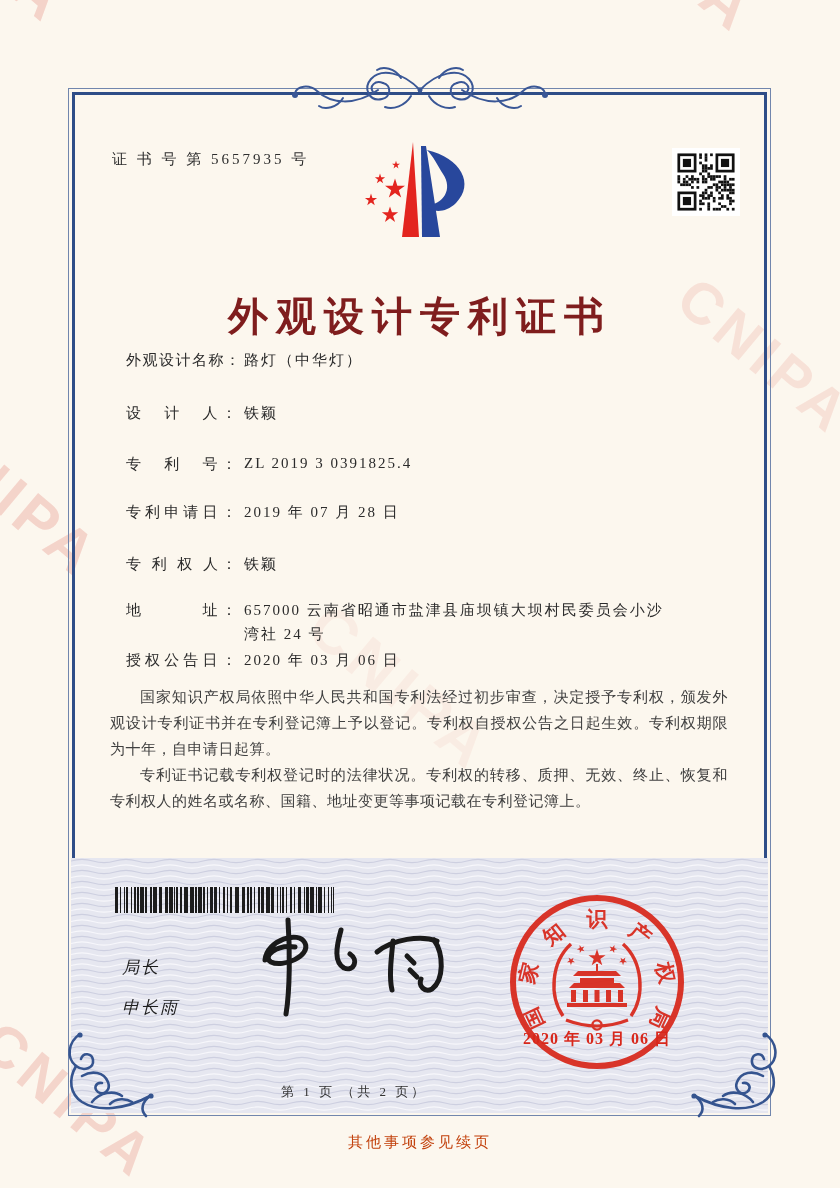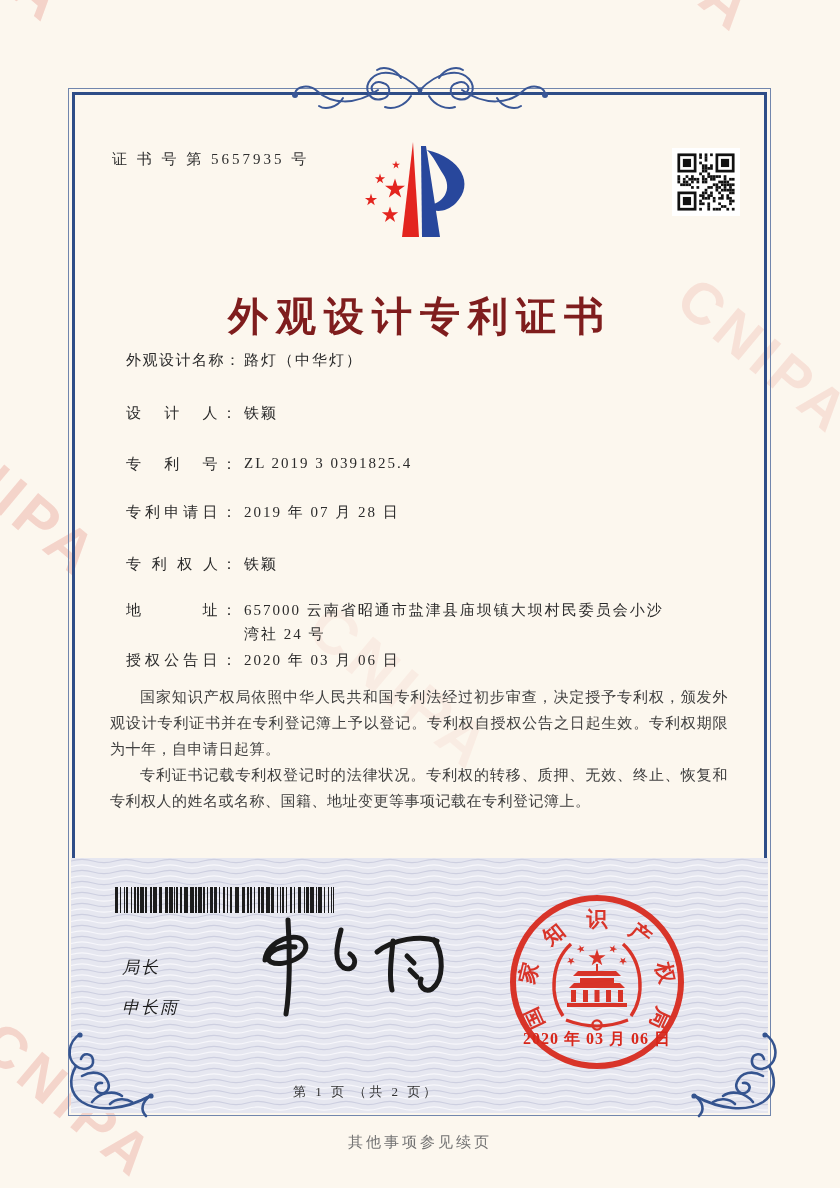--- a/index.html
+++ b/index.html
@@ -46,24 +46,24 @@
 
   
   .barcode{position:absolute;left:115px;top:887px;}
   .signer{position:absolute;left:122px;top:956px;font-family:"Liberation Sans",sans-serif;
       font-size:17px;color:#1d1d1d;letter-spacing:2px;font-style:italic;}
   .signer div{margin-bottom:17px;}
   .signature{position:absolute;left:235px;top:910px;}
   .seal{position:absolute;left:502px;top:887px;}
   .seal-date{position:absolute;left:502px;top:1029px;width:190px;text-align:center;
       color:#d8271b;font-size:16px;font-weight:bold;letter-spacing:1px;}
-  .pageinfo{position:absolute;left:12px;top:1083px;width:708px;text-align:center;
+  .pageinfo{position:absolute;left:0;top:1083px;width:708px;text-align:center;
       font-size:13px;letter-spacing:3px;color:#333;}
   .contnote{position:absolute;left:0;top:1133px;width:840px;text-align:center;
-      font-size:15px;letter-spacing:3px;color:#737373;}
+      font-size:15px;letter-spacing:3px;color:#c2410c;}
 
   
   .orn-top{position:absolute;left:283px;top:60px;}
   .orn-bl{position:absolute;left:58px;top:1032px;}
   .orn-br{position:absolute;left:687px;top:1032px;}
 
   .seal text{font-size:21px;font-weight:bold;fill:#d8271b;text-anchor:middle;
       font-family:"Liberation Serif",serif;}
 </style>
 </head>

